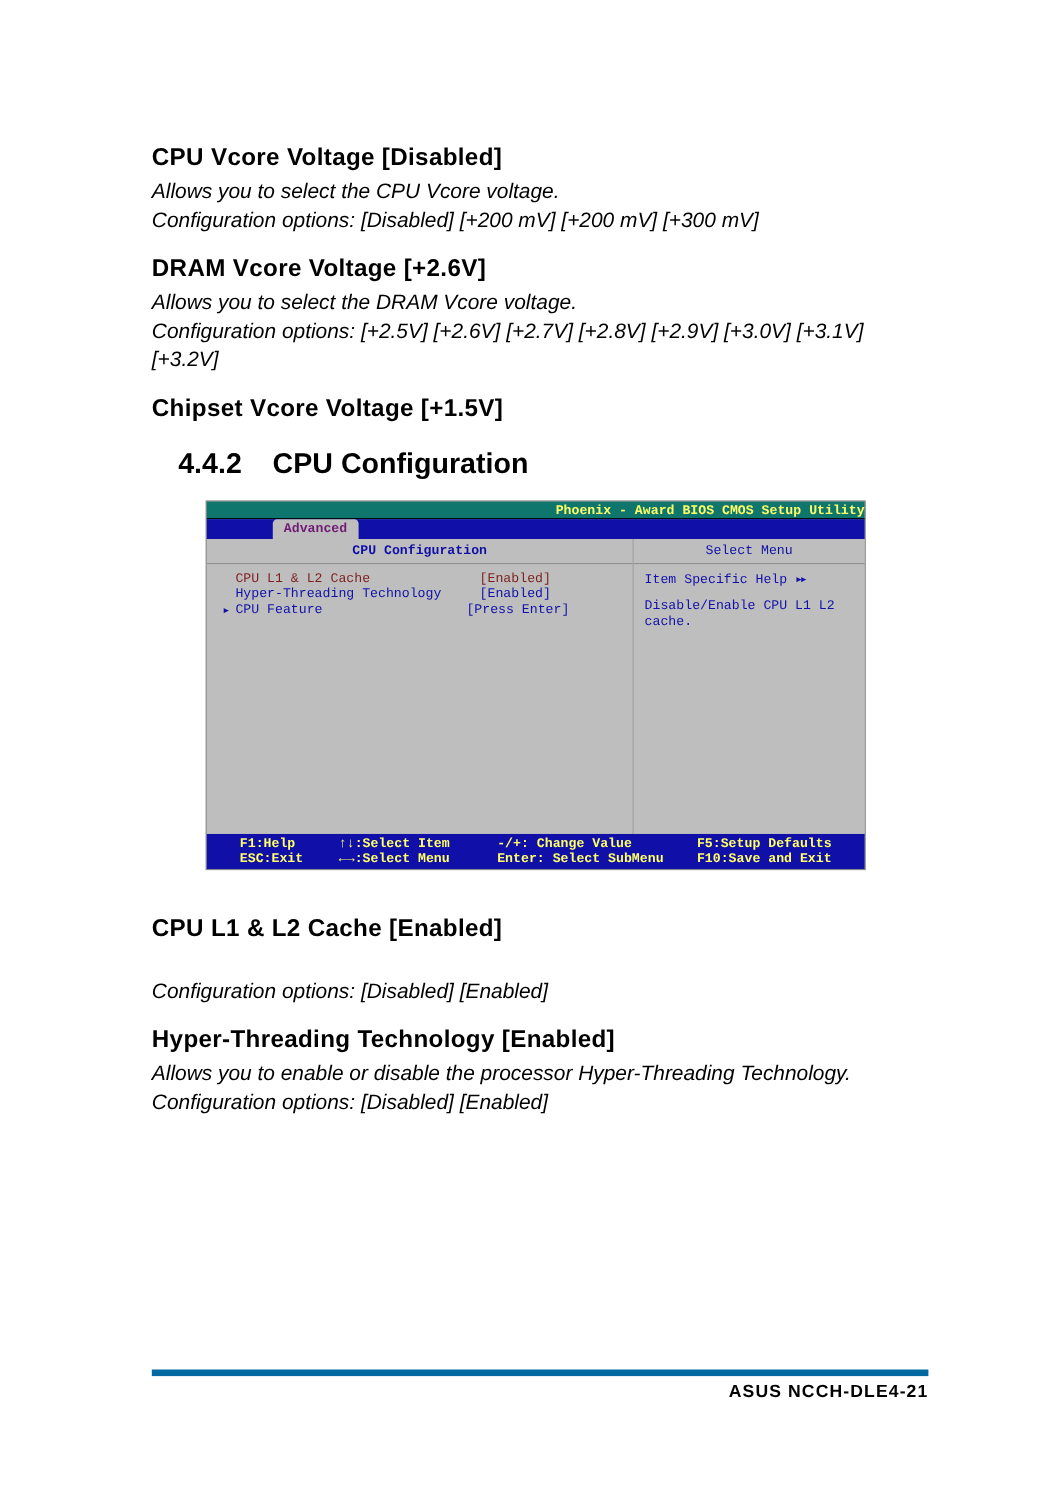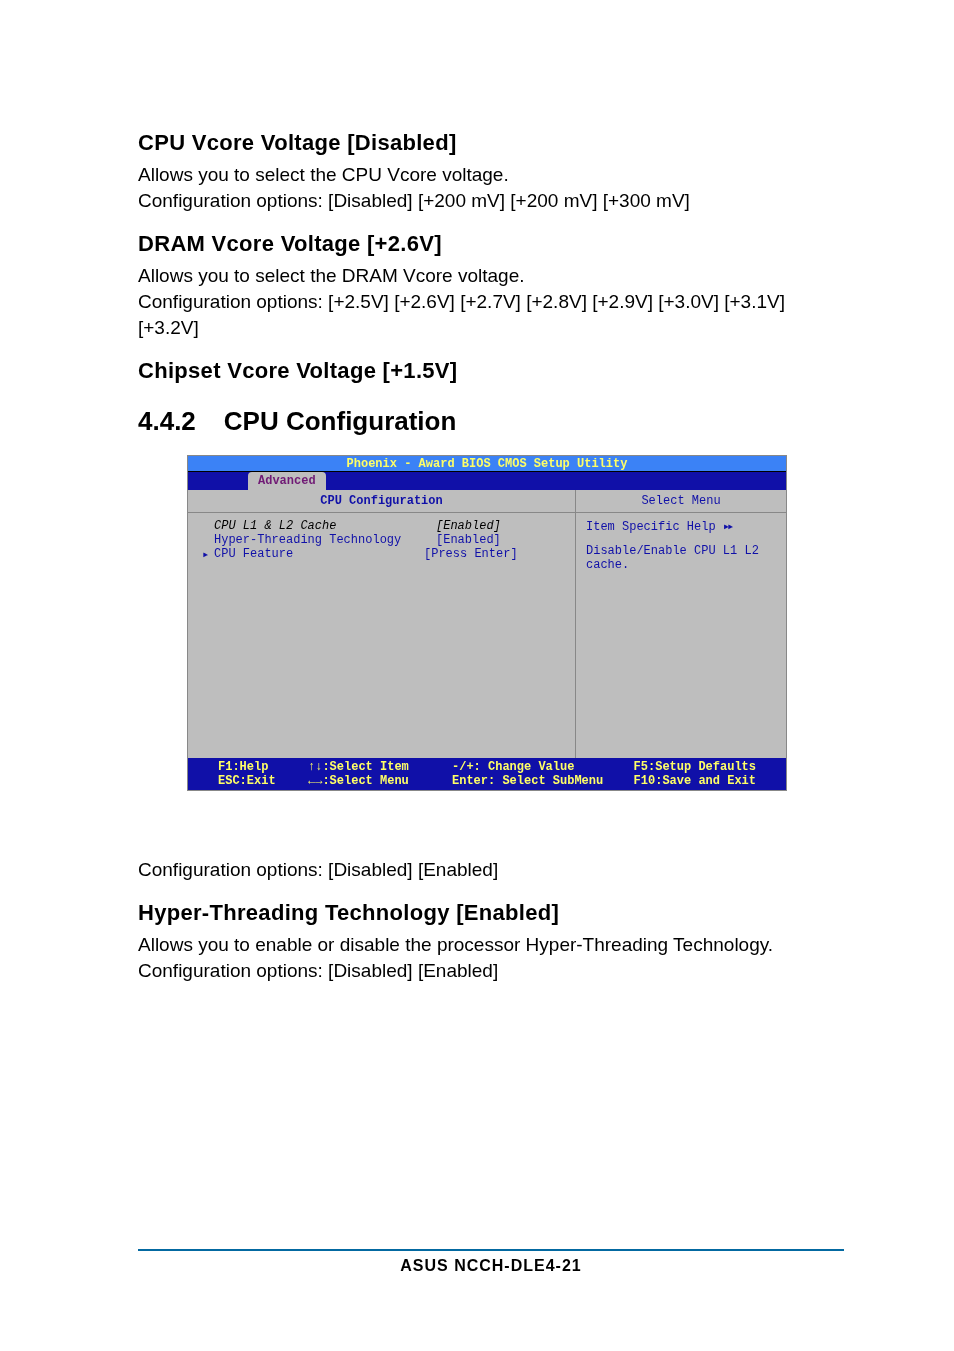--- a/index.html
+++ b/index.html
@@ -21,45 +21,46 @@
     font-weight: bold;
     font-size: 22px;
     margin: 0 0 6px 0;
     letter-spacing: 0.3px;
   }
   .body-text {
     font-family: "Arial Narrow", Arial, sans-serif;
     font-size: 19px;
     line-height: 1.35;
     margin: 0 0 18px 0;
+    font-style: italic;
   }
   .h-num {
     font-family: "Arial Narrow", Arial, sans-serif;
     font-weight: bold;
     font-size: 26px;
     margin: 22px 0 10px 0;
   }
-  .h-num .num { margin-right: 28px; }
+  .h-num .num { margin-right: 28px; margin-left: 24px; }
 
   
   .bios-wrap {
     width: 600px;
     margin: 18px auto 40px auto;
   }
   .bios {
     font-family: "Courier New", monospace;
     font-size: 12px;
     color: #fff;
     background: #bebebe;
     border: 1px solid #888;
   }
   .bios-title {
-    background: #3b82f6;
+    background: #0f766e;
     color: #ffff66;
-    text-align: center;
+    text-align: right;
     padding: 1px 0 0 0;
     font-weight: bold;
     line-height: 14px;
     border-bottom: 1px solid #000;
   }
   .bios-tabs {
     background: #1010a8;
     height: 18px;
     position: relative;
   }
@@ -96,21 +97,21 @@
   .bios-left-body {
     background: #bebebe;
     color: #1010a8;
     padding: 6px 14px;
     flex: 1;
   }
   .cfg-row { display: flex; }
   .cfg-label { width: 222px; color:#1010a8; }
   .cfg-value { color:#1010a8; }
   .cfg-row.sel .cfg-label,
-  .cfg-row.sel .cfg-value { color: #000000; font-style: italic; }
+  .cfg-row.sel .cfg-value { color: #7f1d1d; }
   .cfg-row .arrow {
     display:inline-block;
     width:12px;
     color:#1010a8;
   }
   .bios-right {
     width: 210px;
     display: flex;
     flex-direction: column;
   }
@@ -145,28 +146,28 @@
   .fc1 { width: 90px; }
   .fc2 { width: 144px; }
   .fc3 { flex:1; }
   .fc4 { text-align: center; }
 
   .footer-line {
     position: absolute;
     left: 138px;
     right: 110px;
     bottom: 76px;
-    border-top: 2px solid #0369a1;
+    border-top: 6px solid #0369a1;
     padding-top: 6px;
     font-family: "Arial Narrow", Arial, sans-serif;
     font-weight: bold;
     font-size: 16px;
     letter-spacing: 1px;
     display: flex;
-    justify-content: center;
+    justify-content: flex-end;
   }
 </style>
 </head>
 <body>
 
 <div class="page">
 
   <div class="sec-h">CPU Vcore Voltage [Disabled]</div>
   <p class="body-text">
     <span>Allows you to select the CPU Vcore voltage.</span><br>
@@ -228,20 +229,21 @@
         <div class="bios-footer-col fc2"><span>↑↓:Select Item</span>
 <span>←→:Select Menu</span></div>
         <div class="bios-footer-col fc3"><span>-/+: Change Value</span>
 <span>Enter: Select SubMenu</span></div>
         <div class="bios-footer-col fc4"><span>F5:Setup Defaults</span>
 <span>F10:Save and Exit</span></div>
       </div>
     </div>
   </div>
 
+  <div class="sec-h">CPU L1 &amp; L2 Cache [Enabled]</div>
   <p class="body-text">
     <br>
     <span>Configuration options: [Disabled] [Enabled]</span>
   </p>
 
   <div class="sec-h">Hyper-Threading Technology [Enabled]</div>
   <p class="body-text">
     <span>Allows you to enable or disable the processor Hyper-Threading Technology.</span><br>
     <span>Configuration options: [Disabled] [Enabled]</span>
   </p>

